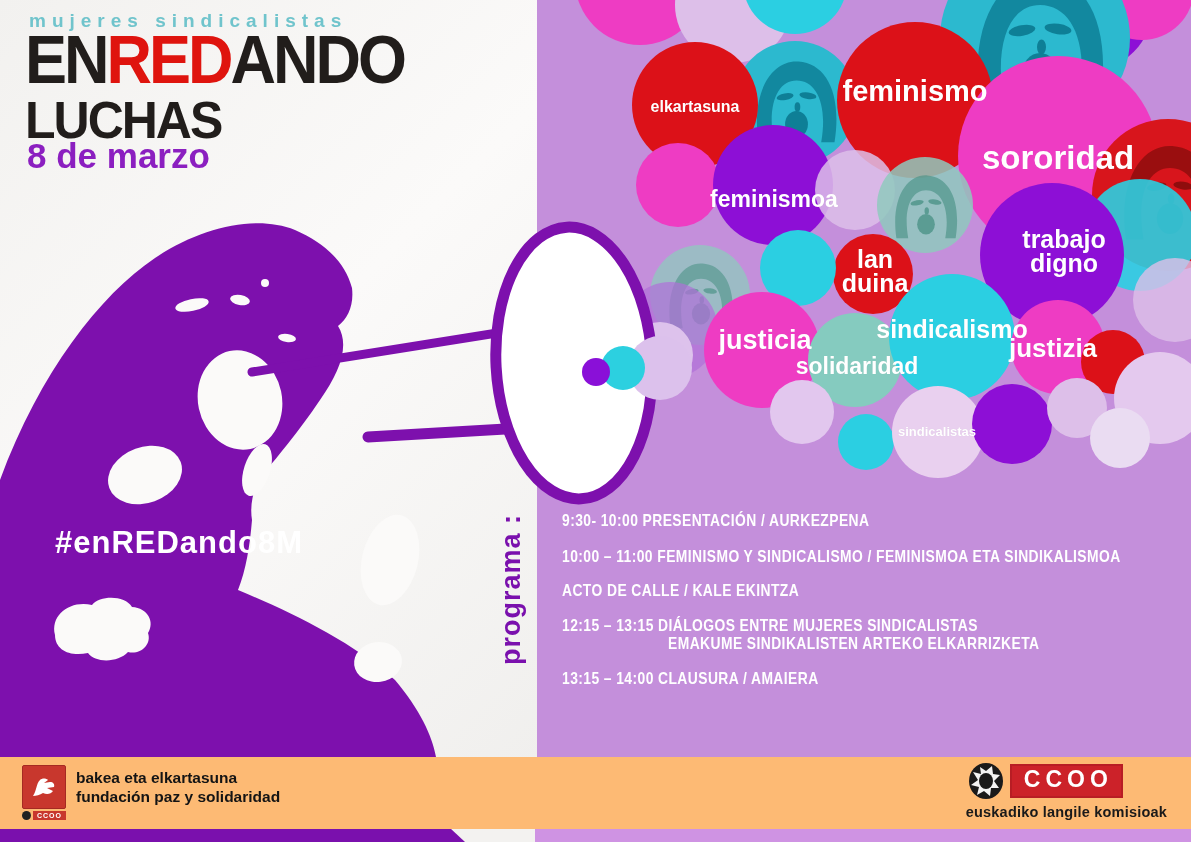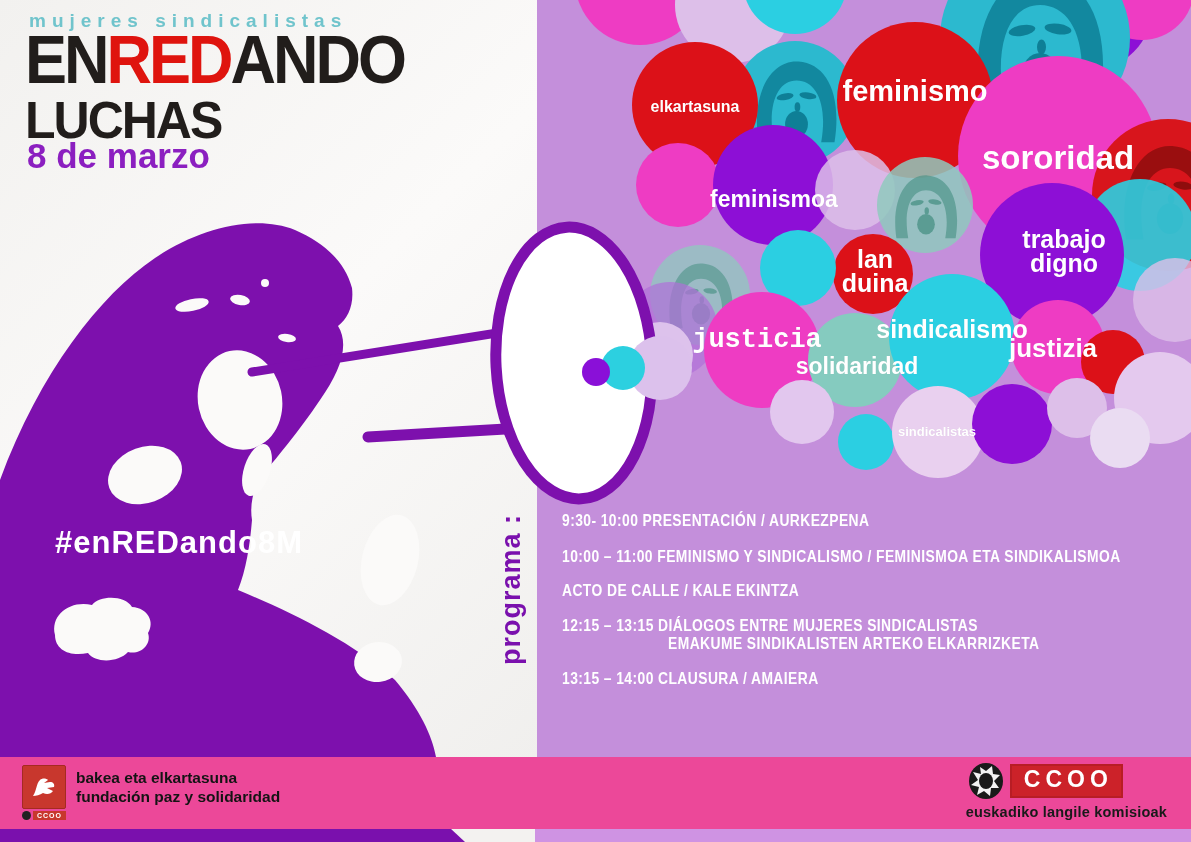--- a/index.html
+++ b/index.html
@@ -32,21 +32,21 @@
   .program{position:absolute;left:0;top:0;width:654px;height:757px;}
   .prog-line{position:absolute;color:#fff;font-size:16.5px;font-weight:bold;letter-spacing:.5px;
     transform:scaleX(.84);transform-origin:left center;white-space:nowrap;}
   
   .megaphone-svg{position:absolute;left:0;top:0;z-index:5;pointer-events:none;}
   
   .programa-label{position:absolute;left:496px;top:505px;height:160px;width:42px;
     writing-mode:vertical-rl;transform:rotate(180deg);font-size:27px;font-weight:bold;
     color:#7a10ad;letter-spacing:1px;z-index:6;text-align:left;}
   
-  .footer{position:absolute;left:0;top:757px;width:1191px;height:72px;background:#ec4899;}
+  .footer{position:absolute;left:0;top:757px;width:1191px;height:72px;background:#fdba74;}
   .f-left{position:absolute;left:22px;top:8px;display:flex;}
   .dove-box{width:42px;height:42px;background:#c8372d;border:1px solid #a52a22;border-radius:2px;
     display:flex;align-items:center;justify-content:center;}
   .dove-badge{margin-top:2px;display:flex;align-items:center;gap:2px;}
   .dove-badge .mini-icon{width:9px;height:9px;background:#222;border-radius:50%;}
   .dove-badge .mini-box{background:#c8372d;color:#fff;font-size:7px;font-weight:bold;
     padding:1px 4px;letter-spacing:1px;}
   .f-left-text{margin-left:10px;padding-top:4px;color:#141414;font-weight:bold;font-size:15.5px;
     line-height:1.2;}
   .f-right{position:absolute;right:24px;top:4px;text-align:center;}
@@ -174,21 +174,21 @@
     <div class="bubble-label" style="left:521px;top:158px;font-size:33px;">sororidad</div>
     <div class="bubble-label" style="left:237px;top:200px;font-size:23px;">feminismoa</div>
     <div class="bubble-label" style="left:338px;top:272px;font-size:25px;">
       <div>lan</div>
       <div>duina</div>
     </div>
     <div class="bubble-label" style="left:527px;top:252px;font-size:25px;">
       <div>trabajo</div>
       <div>digno</div>
     </div>
-    <div class="bubble-label" style="left:220px;top:341px;font-size:27px;font-family:Liberation Mono, monospace;">justicia</div>
+    <div class="bubble-label" style="left:228px;top:341px;font-size:27px;">justicia</div>
     <div class="bubble-label" style="left:415px;top:330px;font-size:25px;text-align:center;">sindicalismo</div>
     <div class="bubble-label" style="left:320px;top:367px;font-size:23px;">solidaridad</div>
     <div class="bubble-label" style="left:516px;top:348px;font-size:26px;">justizia</div>
     <div class="bubble-label" style="left:400px;top:432px;font-size:13px;">sindicalistas</div>
 
     <div class="program">
       <div class="prog-line" style="left:25px;top:511px;">9:30- 10:00  PRESENTACIÓN / AURKEZPENA</div>
       <div class="prog-line" style="left:25px;top:547px;">10:00 – 11:00 FEMINISMO Y SINDICALISMO / FEMINISMOA ETA SINDIKALISMOA</div>
       <div class="prog-line" style="left:25px;top:581px;">ACTO DE CALLE / KALE EKINTZA</div>
       <div class="prog-line" style="left:25px;top:616px;">12:15 – 13:15 DIÁLOGOS ENTRE MUJERES SINDICALISTAS</div>

